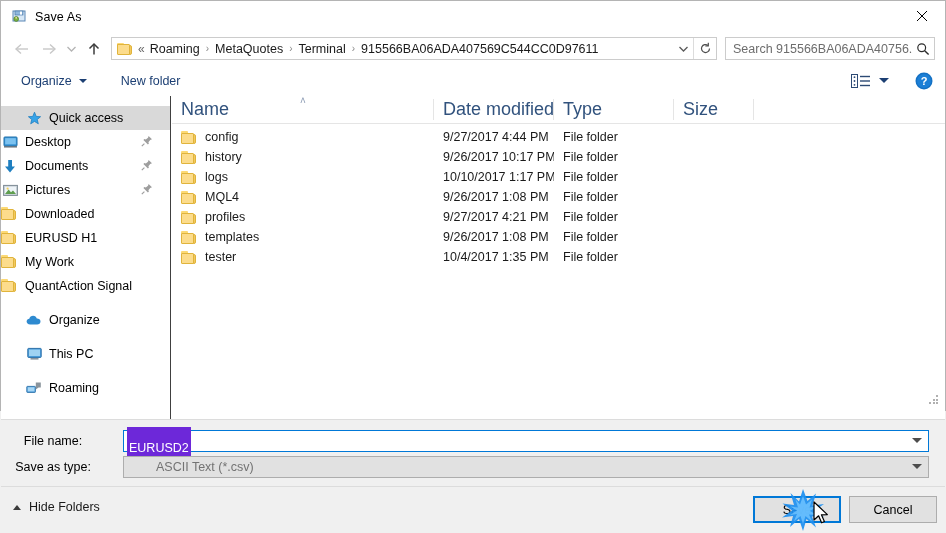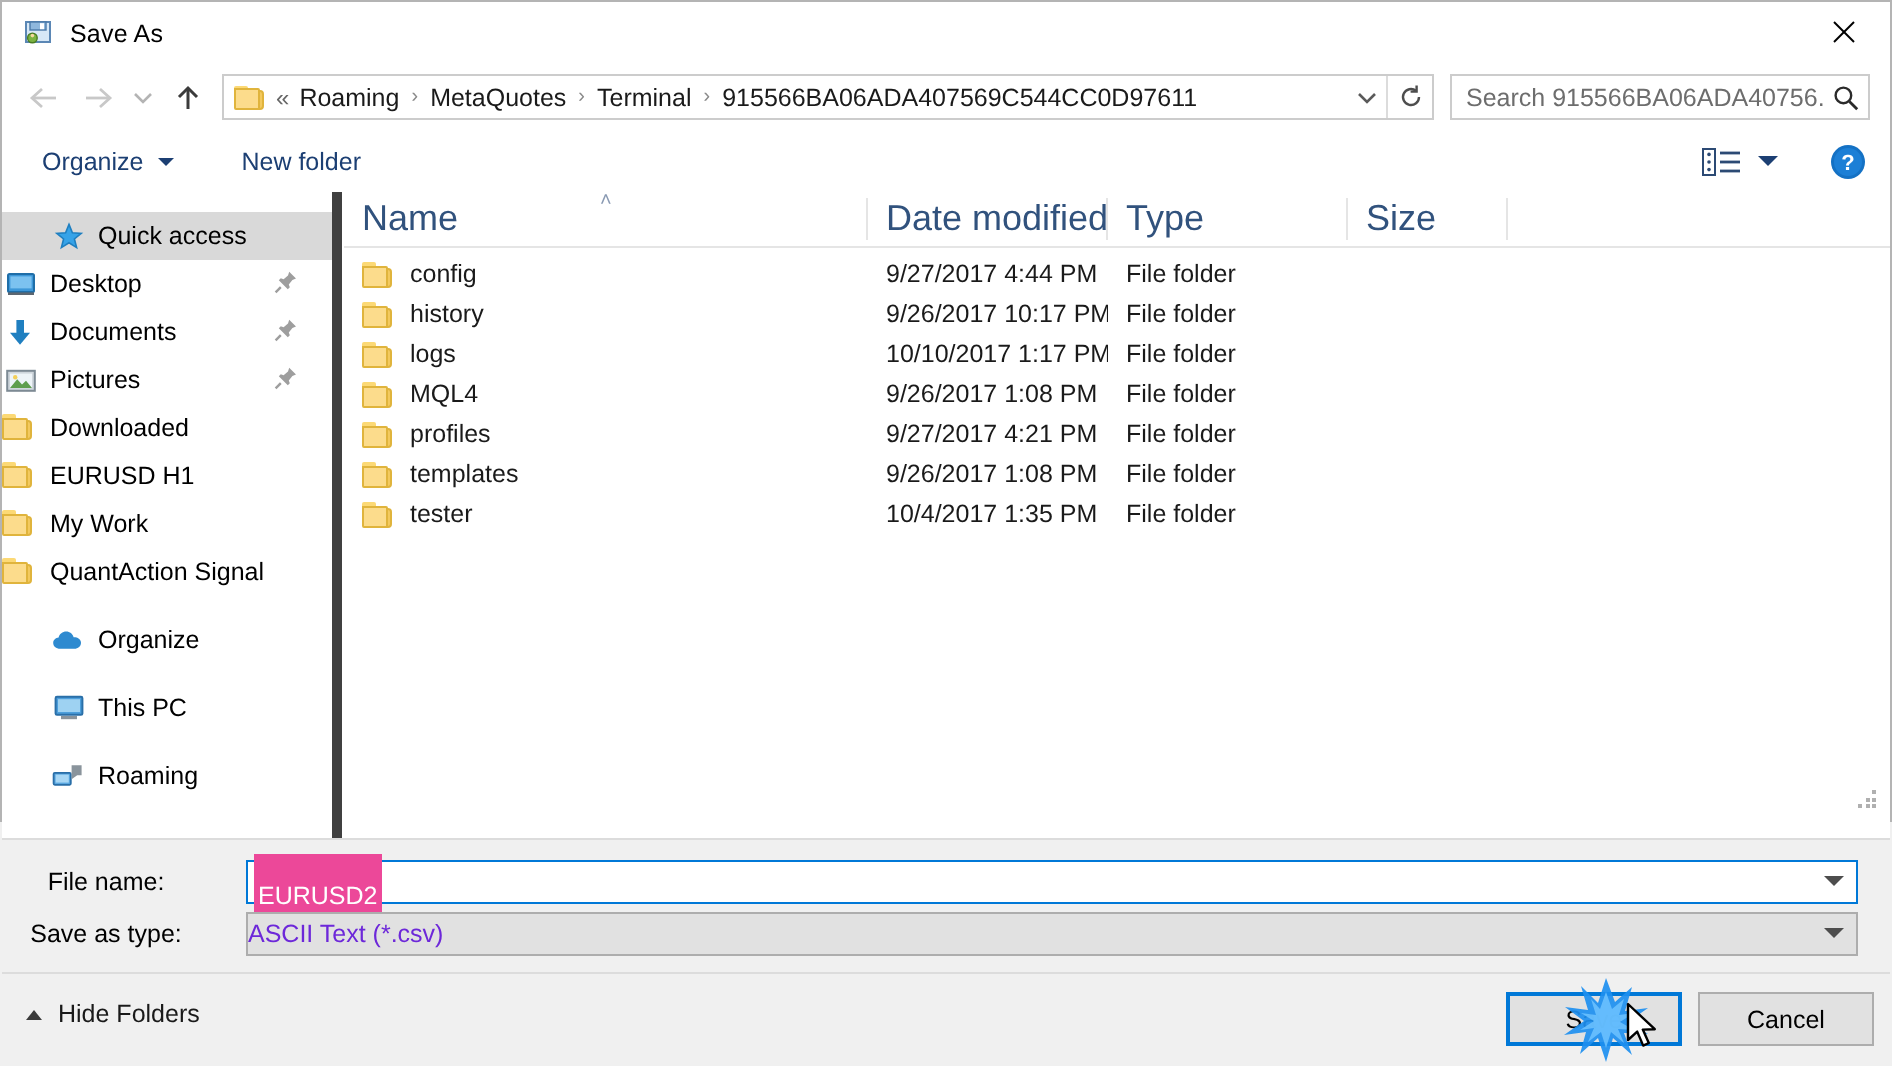--- a/index.html
+++ b/index.html
@@ -194,21 +194,21 @@
     width: 944px;
     height: 323px;
     background: #ffffff;
   }
   .sidebar {
     position: absolute;
     left: 0; top: 0;
     width: 170px;
     height: 323px;
     background: #ffffff;
-    border-right: 5px solid #404040;
+    border-right: 1px solid #404040;
     padding-top: 10px;
     box-sizing: border-box;
     overflow: hidden;
   }
   .nav-item {
     height: 24px;
     display: flex;
     align-items: center;
     font-size: 12.5px;
     color: #000;
@@ -363,25 +363,26 @@
     border: 1px solid #0078d7;
     background: #ffffff;
   }
   .fieldwrap.combo {
     border: 1px solid #adadad;
     background: #e1e1e1;
   }
   .fieldwrap .value {
     font-size: 12.5px;
     padding-left: 0;
-    color: #6d28d9;
+    color: #737373;
     white-space: nowrap;
+    margin-left: 32px;
   }
   .fieldwrap .value.sel {
-    background: #ec4899;
+    background: #6d28d9;
     color: #ffffff;
     padding: 14px 2px 1px 2px;
     margin-left: 3px;
   }
   .combo-arrow {
     position: absolute;
     right: 6px; top: 50%;
     margin-top: -3px;
     width: 0; height: 0;
     border-left: 5px solid transparent;

